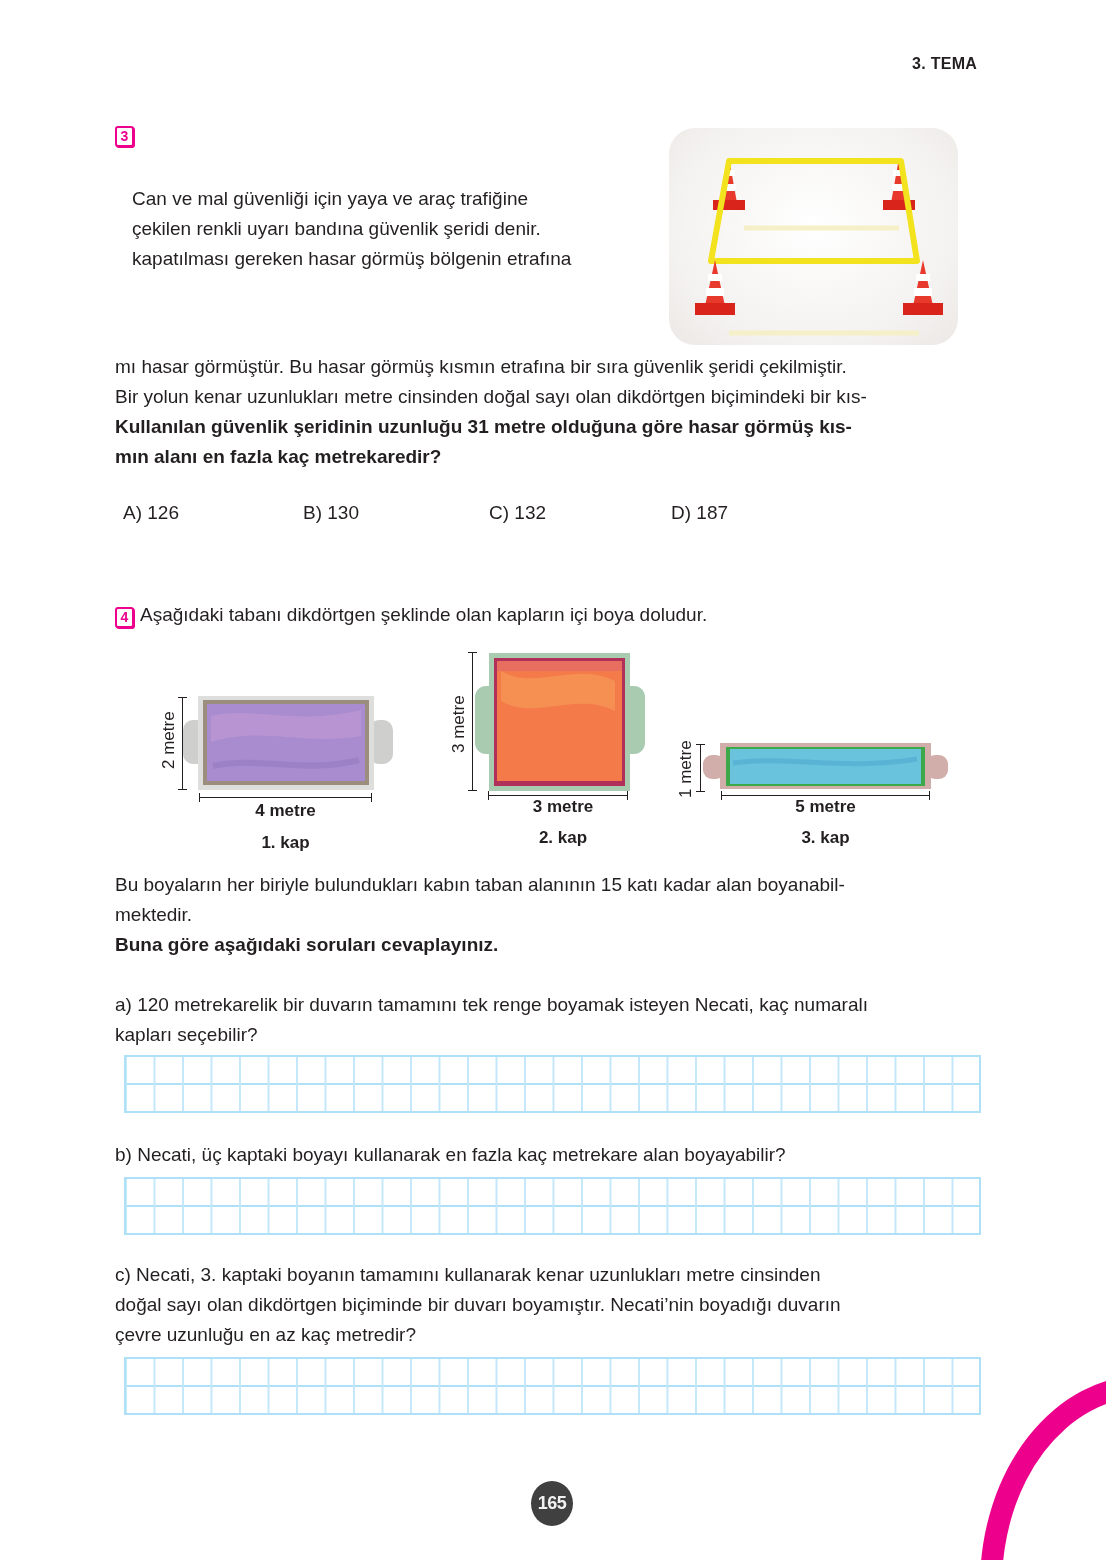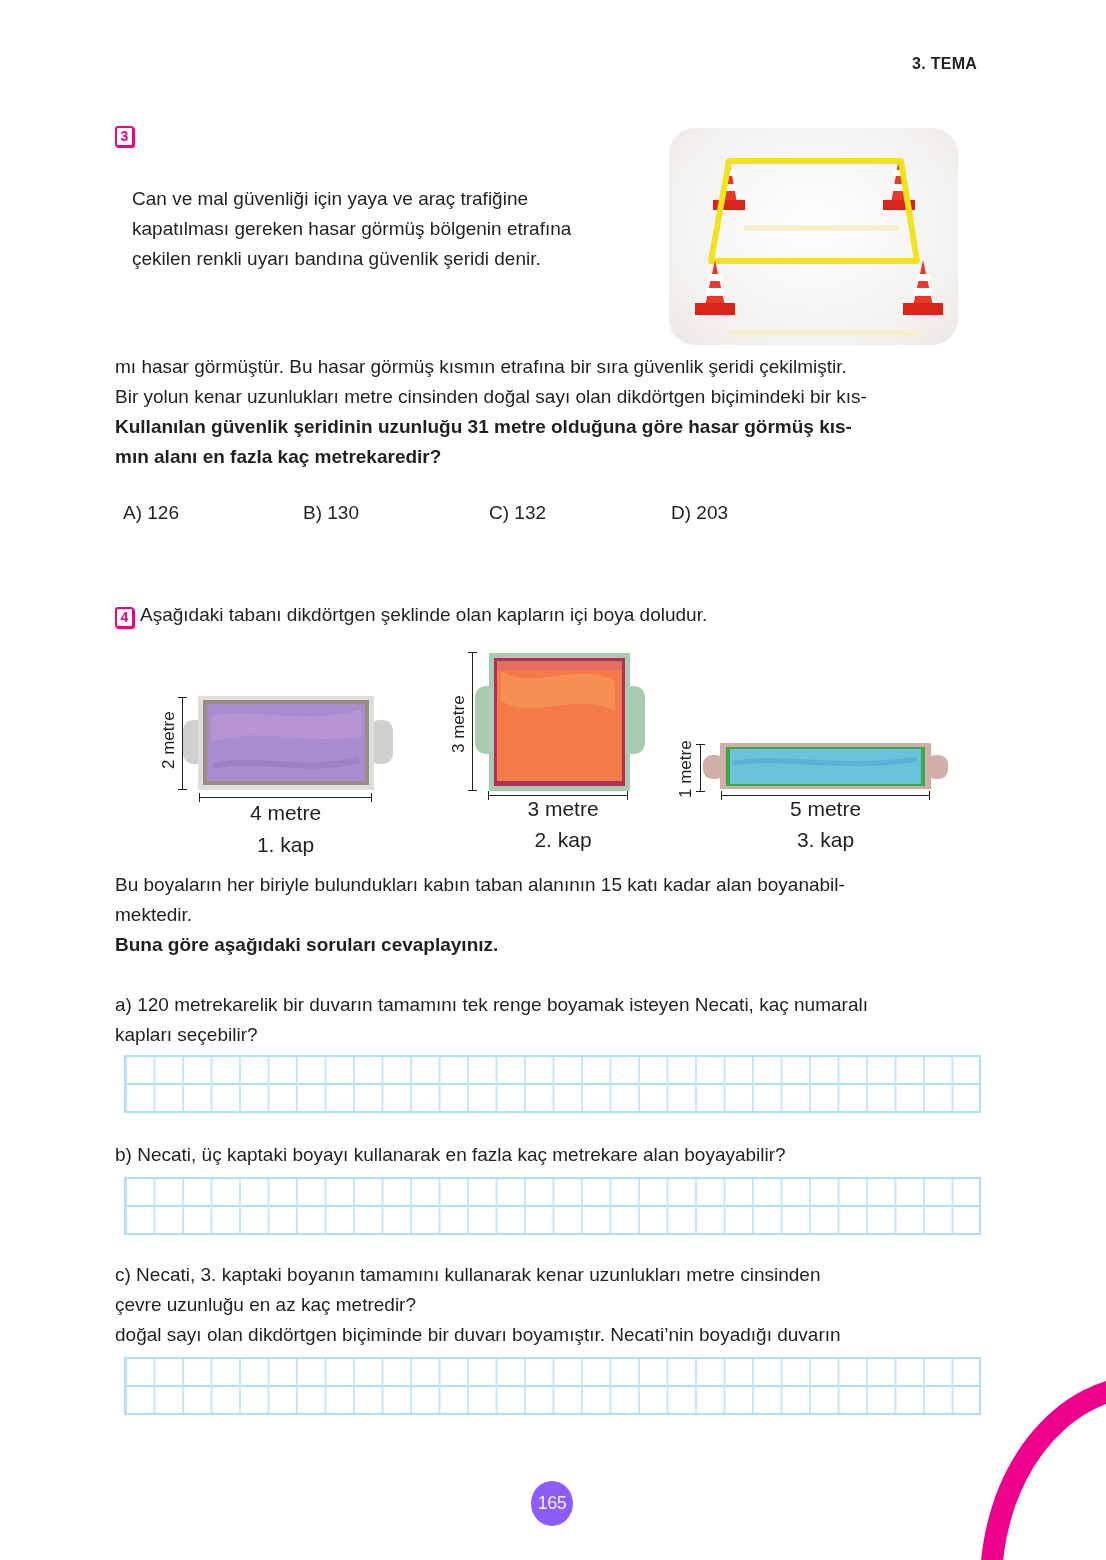--- a/index.html
+++ b/index.html
@@ -22,61 +22,61 @@
     background: radial-gradient(ellipse at 50% 45%, #ffffff 0%, #f4f2f0 70%, #ebe8e5 100%);
     overflow: hidden;
   }
   .q3text { left: 115px; top: 352px; width: 880px; }
   .b { font-weight: bold; }
   .u { }
   .choices { top: 502px; left: 123px; width: 700px; height: 30px; }
   .choice { position: absolute; top: 0; font-size: 19px; }
   .q4head { left: 115px; top: 600px; font-size: 19px; line-height: 30px; }
   .q4head .qnum { margin-right: 6px; vertical-align: -1px; }
-  .lbl { font-size: 21px; text-align: center; }
+  .lbl { font-size: 17px; text-align: center; font-weight: bold; }
   .vlbl { font-size: 17px; transform: rotate(-90deg); transform-origin: center; white-space: nowrap; }
   .dimh { height: 1px; background: #231f20; }
   .dimh::before, .dimh::after { content:""; position:absolute; top:-4px; width:1px; height:9px; background:#231f20; }
   .dimh::before { left: 0; } .dimh::after { right: 0; }
   .dimv { width: 1px; background: #231f20; }
   .dimv::before, .dimv::after { content:""; position:absolute; left:-4px; height:1px; width:9px; background:#231f20; }
   .dimv::before { top: 0; } .dimv::after { bottom: 0; }
   .grid {
     position: absolute; left: 124px; width: 857px; height: 58px;
     border: 2px solid #aee0f7; box-sizing: border-box;
     background-image:
       linear-gradient(to right, #c4e8f9 1.5px, transparent 1.5px),
       linear-gradient(to bottom, #aee0f7 2px, transparent 2px);
     background-size: 28.5px 100%, 100% 28px;
     background-position: -1px 0, 0 26px;
     background-repeat: repeat-x, no-repeat;
   }
   .pagenum {
     left: 531px; top: 1481px; width: 42px; height: 45px; border-radius: 50%;
-    background: #8b5cf6; color: #f1f1f1; font-weight: normal; font-size: 18px;
+    background: #404040; color: #f1f1f1; font-weight: bold; font-size: 18px;
     text-align: center; line-height: 45px; letter-spacing: -0.5px;
   }
   .arc {
     left: 980px; top: 1375px; width: 330px; height: 420px; border-radius: 50%;
     border: 22px solid #ec008c; box-sizing: border-box;
   }
 </style>
 </head>
 <body>
 
 <div class="abs tema">3. TEMA</div>
 
 <div class="abs" style="left:115px; top:126px;">
   <span class="qnum">3</span>
 </div>
 
 <div class="abs intro p">
   <div>Can ve mal güvenliği için yaya ve araç trafiğine</div>
+  <div>çekilen renkli uyarı bandına güvenlik şeridi denir.</div>
   <div>kapatılması gereken hasar görmüş bölgenin etrafına</div>
-  <div>çekilen renkli uyarı bandına güvenlik şeridi denir.</div>
 </div>
 
 <div class="abs photo">
   <svg width="289" height="217" viewBox="0 0 289 217">
 
     <path d="M60 205 L250 205 M75 100 L230 100" stroke="#f6f0c8" stroke-width="5" fill="none"></path>
 
     <g>
       <polygon points="52,75 60,30 68,75" fill="#e8392d"></polygon>
       <rect x="54" y="42" width="12" height="6" fill="#fff"></rect>
@@ -109,21 +109,21 @@
   <div class="b">Kullanılan güvenlik şeridinin uzunluğu 31 metre olduğuna göre hasar görmüş kıs-</div>
   <div class="b">
     <span>mın alanı </span><span class="u">en fazla</span><span> kaç metrekaredir?</span>
   </div>
 </div>
 
 <div class="abs choices">
   <span class="choice" style="left:0;">A) 126</span>
   <span class="choice" style="left:180px;">B) 130</span>
   <span class="choice" style="left:366px;">C) 132</span>
-  <span class="choice" style="left:548px;">D) 203</span>
+  <span class="choice" style="left:548px;">D) 187</span>
 </div>
 
 <div class="abs q4head">
   <span class="qnum">4</span><span>Aşağıdaki tabanı dikdörtgen şeklinde olan kapların içi boya doludur.</span>
 </div>
 
 <div class="abs" style="left:183px; top:696px;">
   <svg width="210" height="100" viewBox="0 0 210 100">
     <rect x="0" y="24" width="24" height="44" rx="10" fill="#cfcfcd"></rect>
     <rect x="186" y="24" width="24" height="44" rx="10" fill="#cfcfcd"></rect>
@@ -185,19 +185,19 @@
 </div>
 <div class="grid" style="top:1055px;"></div>
 
 <div class="abs p" style="left:115px; top:1140px; width:900px;">
   <span>b) Necati, üç kaptaki boyayı kullanarak </span><span class="u">en fazla</span><span> kaç metrekare alan boyayabilir?</span>
 </div>
 <div class="grid" style="top:1177px;"></div>
 
 <div class="abs p" style="left:115px; top:1260px; width:900px;">
   <div>c) Necati, 3. kaptaki boyanın tamamını kullanarak kenar uzunlukları metre cinsinden</div>
+  <div>doğal sayı olan dikdörtgen biçiminde bir duvarı boyamıştır. Necati’nin boyadığı duvarın</div>
   <div><span>çevre uzunluğu </span><span class="u">en az</span><span> kaç metredir?</span></div>
-  <div>doğal sayı olan dikdörtgen biçiminde bir duvarı boyamıştır. Necati’nin boyadığı duvarın</div>
 </div>
 <div class="grid" style="top:1357px;"></div>
 
 <div class="abs pagenum">165</div>
 <div class="abs arc"></div>
 
 </body></html>

